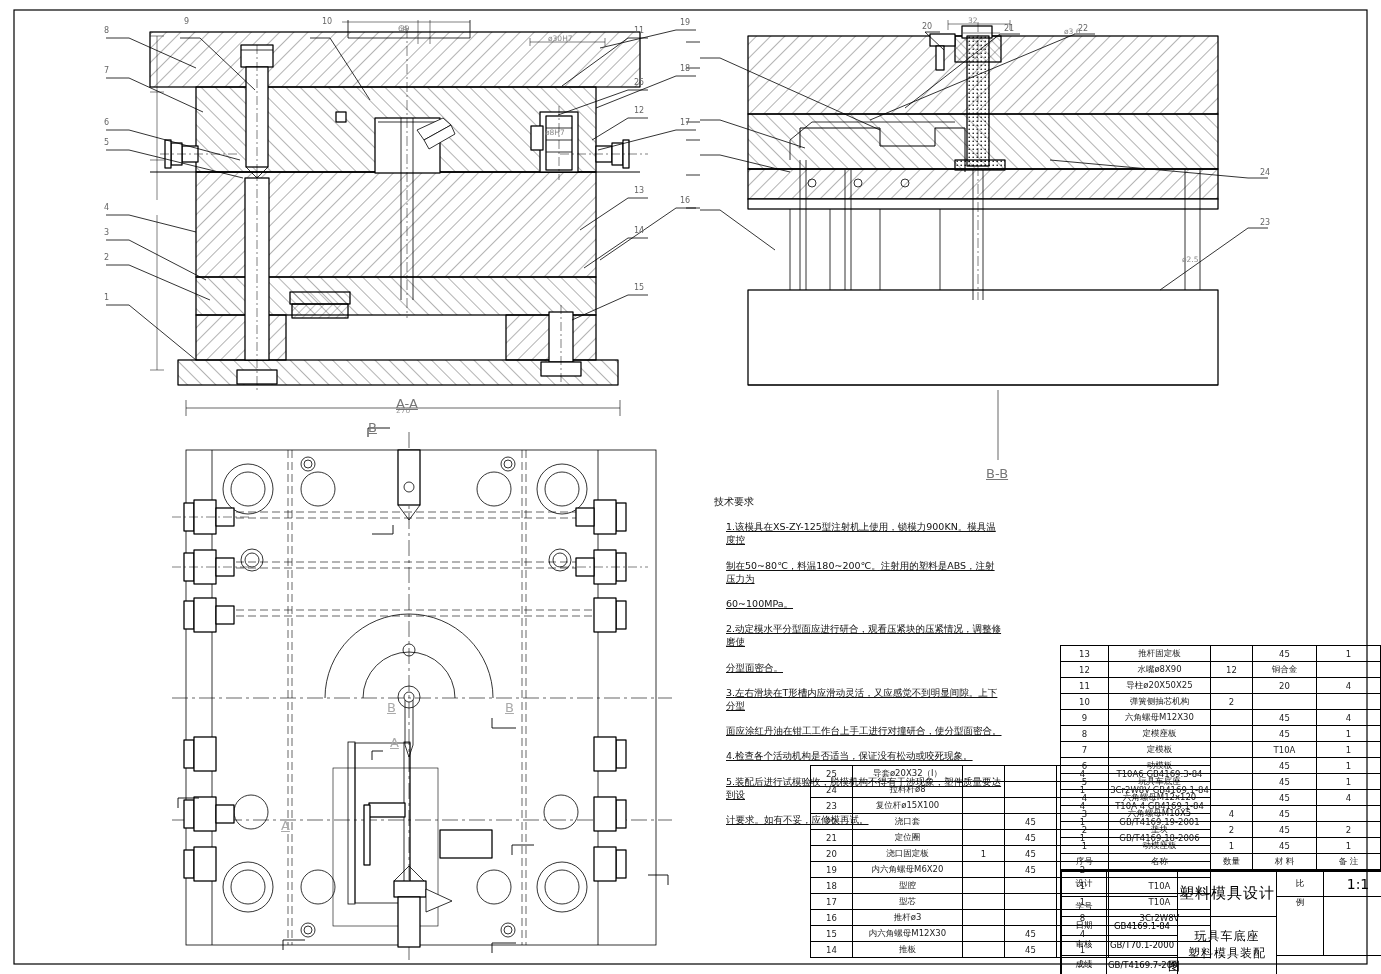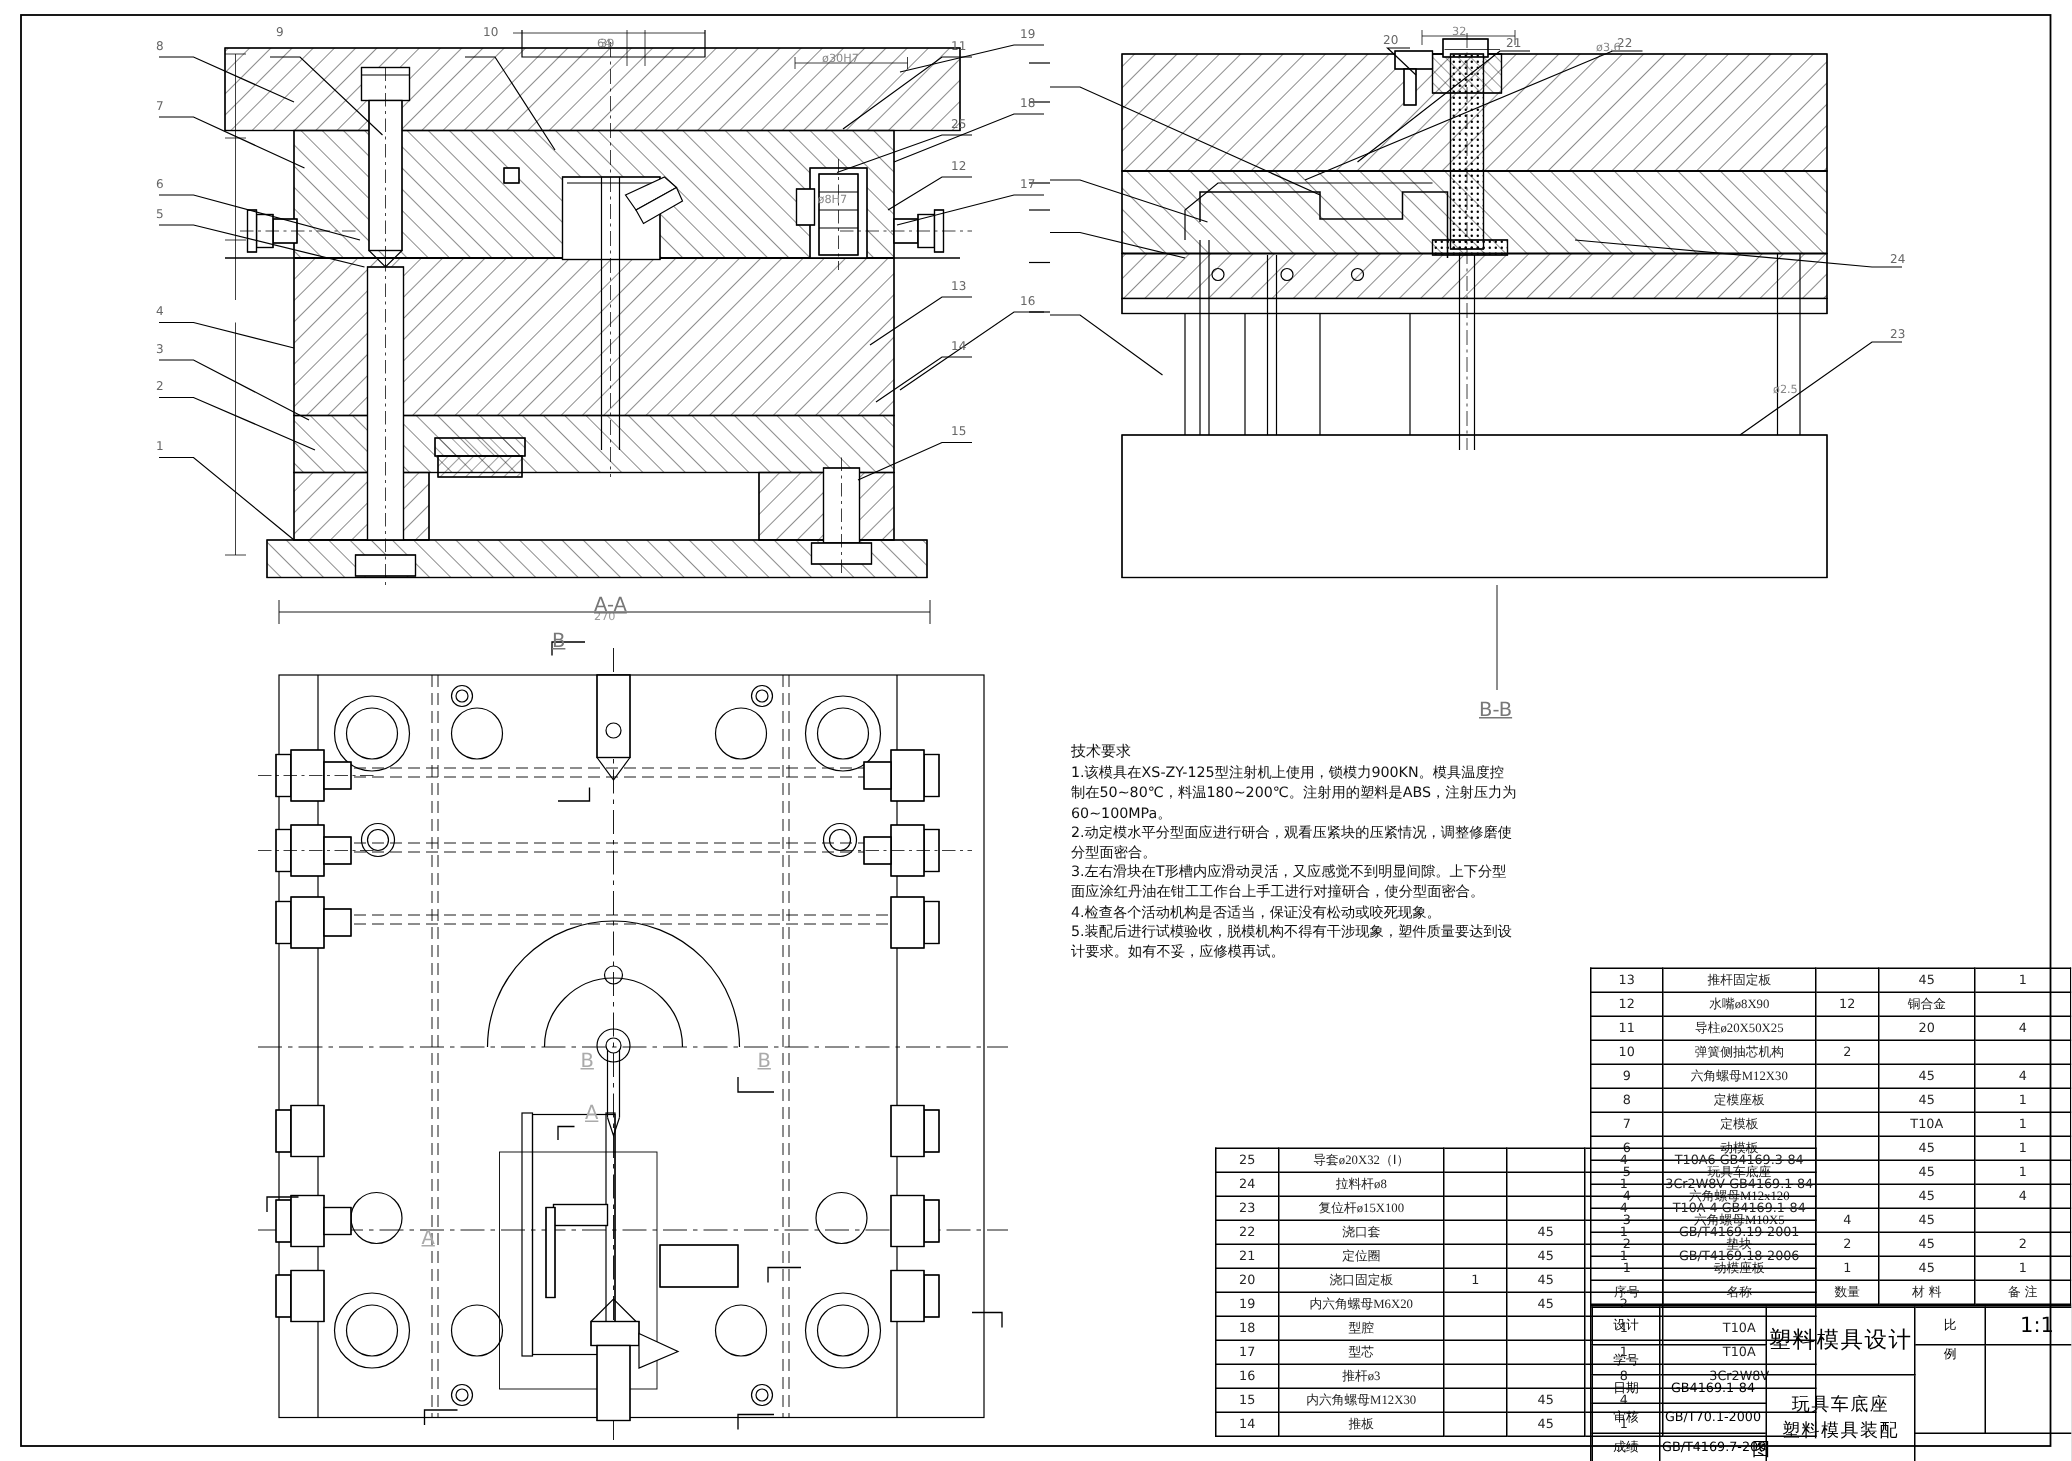--- a/index.html
+++ b/index.html
@@ -4,26 +4,26 @@
 <style>
   html,body{margin:0;padding:0;background:#ffffff;}
   body{font-family:"DejaVu Sans","Liberation Sans",sans-serif;}
   #sheet{position:relative;width:1381px;height:974px;background:#ffffff;overflow:hidden;}
   #sheet svg{position:absolute;left:0;top:0;}
   .tx{position:absolute;white-space:pre;color:#000;}
 
   
   #tech{position:absolute;left:714px;top:495px;width:300px;font-size:9.5px;line-height:13.2px;color:#111;}
   #tech .hd{font-size:10px;margin-bottom:1px;}
-  #tech p{margin:0;}
+  #tech p{margin:12px;text-decoration:underline;}
 
   
   table.bom{position:absolute;border-collapse:collapse;font-size:8.5px;color:#222;table-layout:fixed;}
   table.bom td{border:1px solid #000;height:15px;padding:0 1px;text-align:center;overflow:hidden;white-space:nowrap;}
-  table.bom td.nm{text-align:center;font-family:Liberation Serif, serif;}
+  table.bom td.nm{text-align:center;}
   #bomA{left:1060px;top:645px;width:320px;}
   #bomB{left:810px;top:765px;width:400px;}
 
   
   #title{position:absolute;left:1060px;top:870px;width:320px;height:104px;border:1px solid #000;
          border-collapse:collapse;}
   table#titleTbl{border-collapse:collapse;width:320px;height:104px;font-size:8.5px;table-layout:fixed;}
   table#titleTbl td{border:1px solid #000;text-align:center;padding:0 1px;overflow:hidden;white-space:nowrap;}
   .bigzh{font-size:15px;letter-spacing:1px;color:#000;}
   .midzh{font-size:12px;letter-spacing:1px;color:#000;}

